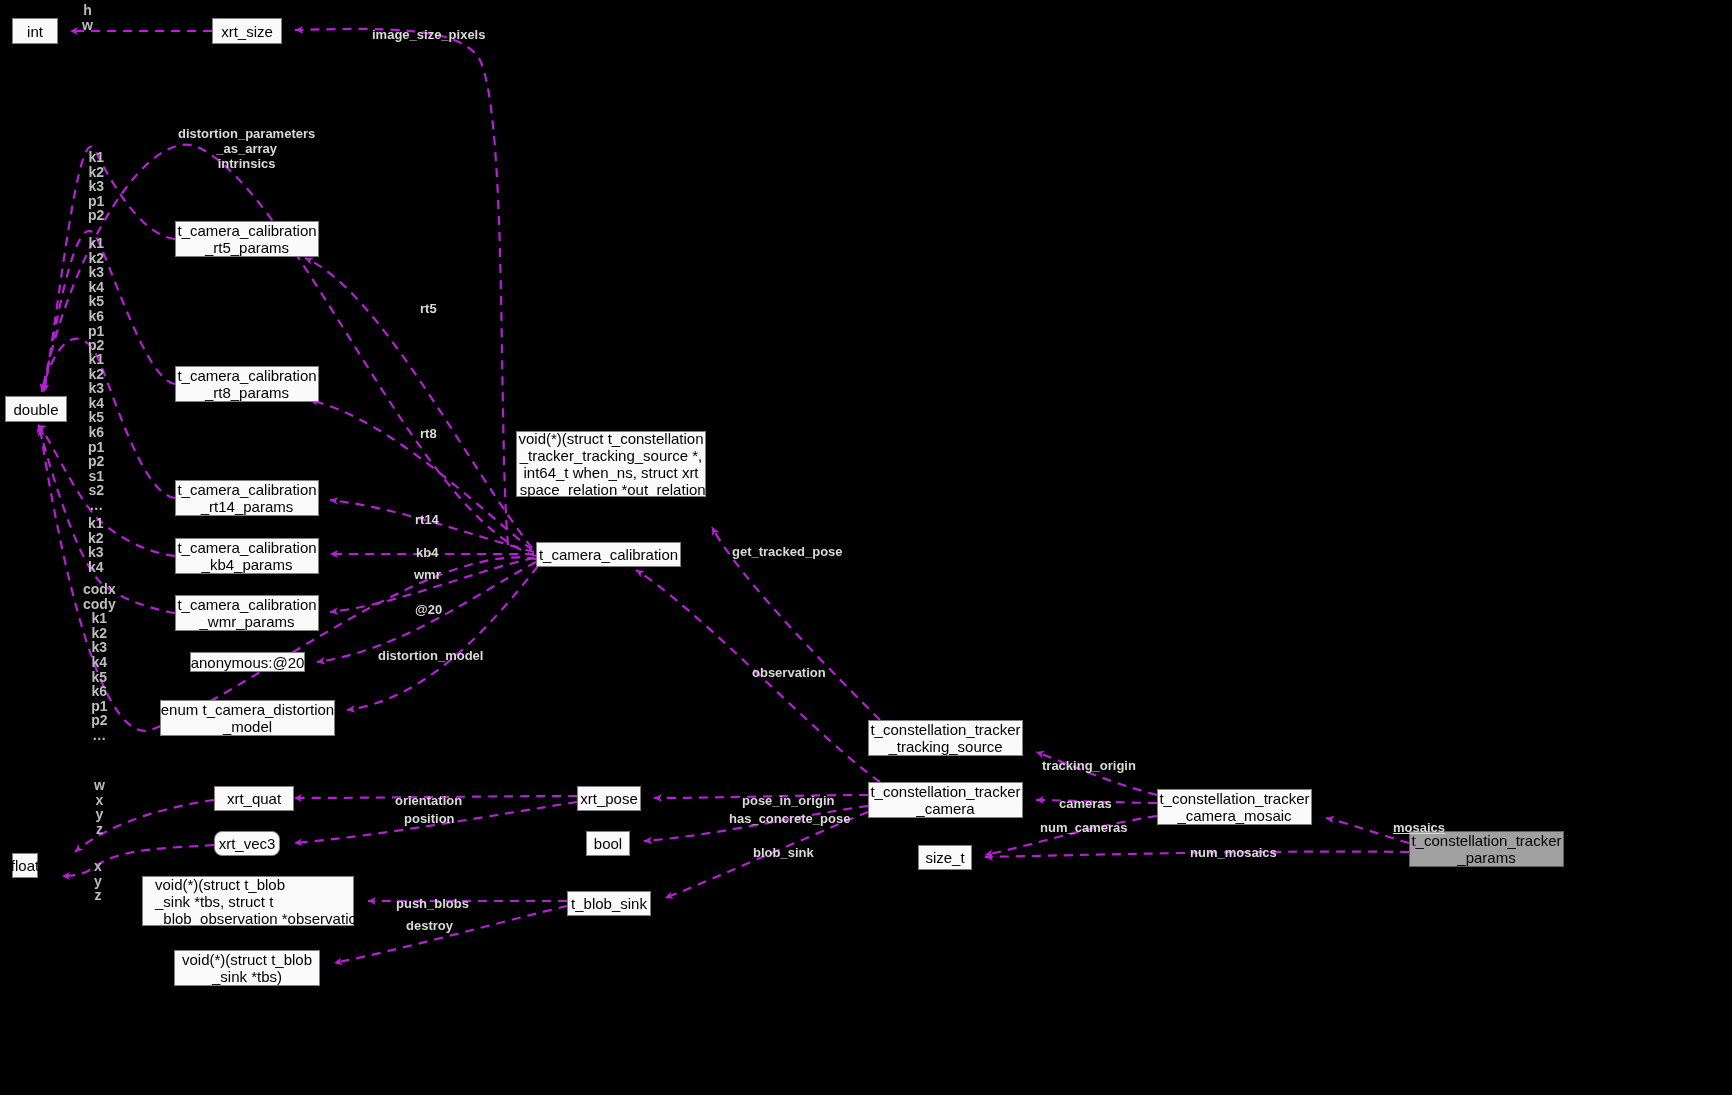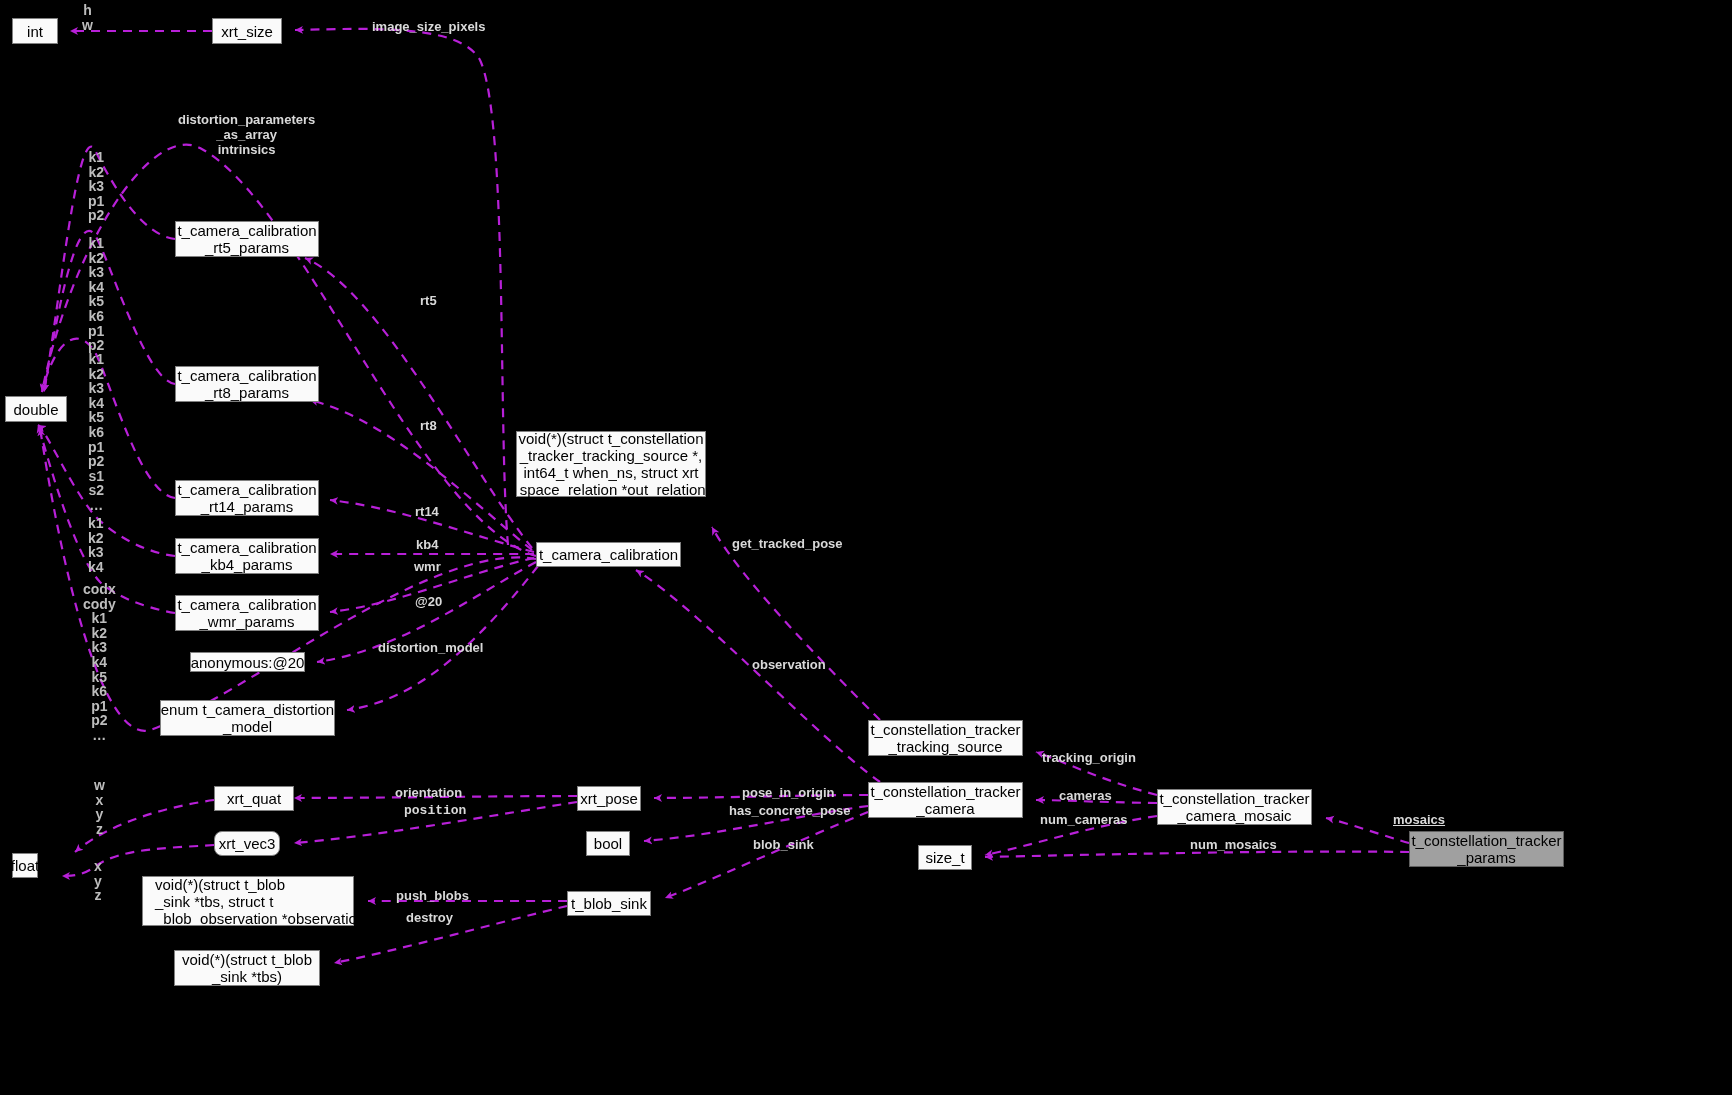--- a/index.html
+++ b/index.html
@@ -29,20 +29,21 @@
   .node.highlight{ background:#a0a0a0; border:1px solid #606060;}
   .node.left-al{ text-align:left; justify-content:flex-start; white-space:pre;}
   .edge-label{
     position:absolute;
     color:#d9d9d9;
     font-size:13px;
     font-weight:bold;
     white-space:pre;
     line-height:15px;
     text-align:center;
+    margin-top:8px;
   }
   .field-list{
     position:absolute;
     color:#bdbdbd;
     font-size:14px;
     font-weight:bold;
     line-height:14.6px;
     white-space:pre;
     text-align:center;
   }
@@ -199,39 +200,39 @@
       <div class="field-list" style="left: 94px; top: 778px;">w
 x
 y
 z</div>
       <div class="field-list" style="left: 94px; top: 859px;">x
 y
 z</div>
     </div>
   <div id="labels-layer">
       <div class="edge-label" style="left: 372px; top: 19px;">image_size_pixels</div>
-      <div class="edge-label" style="left: 178px; top: 112px;">distortion_parameters
+      <div class="edge-label" style="left: 178px; top: 118px;">distortion_parameters
 _as_array
 intrinsics</div>
       <div class="edge-label" style="left: 420px; top: 293px;">rt5</div>
       <div class="edge-label" style="left: 420px; top: 418px;">rt8</div>
       <div class="edge-label" style="left: 415px; top: 504px;">rt14</div>
       <div class="edge-label" style="left: 416px; top: 537px;">kb4</div>
       <div class="edge-label" style="left: 414px; top: 559px;">wmr</div>
       <div class="edge-label" style="left: 415px; top: 594px;">@20</div>
       <div class="edge-label" style="left: 378px; top: 640px;">distortion_model</div>
       <div class="edge-label" style="left: 732px; top: 536px;">get_tracked_pose</div>
       <div class="edge-label" style="left: 752px; top: 657px;">observation</div>
       <div class="edge-label" style="left: 1042px; top: 750px;">tracking_origin</div>
       <div class="edge-label" style="left: 1059px; top: 788px;">cameras</div>
       <div class="edge-label" style="left: 1040px; top: 812px;">num_cameras</div>
       <div class="edge-label" style="left: 1393px; top: 812px; text-decoration: underline;">mosaics</div>
       <div class="edge-label" style="left: 1190px; top: 837px;">num_mosaics</div>
       <div class="edge-label" style="left: 742px; top: 785px;">pose_in_origin</div>
       <div class="edge-label" style="left: 729px; top: 803px;">has_concrete_pose</div>
       <div class="edge-label" style="left: 395px; top: 785px;">orientation</div>
-      <div class="edge-label" style="left: 404px; top: 803px; font-family: Liberation Mono, monospace;">position</div>
+      <div class="edge-label" style="left: 404px; top: 803px;">position</div>
       <div class="edge-label" style="left: 753px; top: 837px;">blob_sink</div>
       <div class="edge-label" style="left: 396px; top: 888px;">push_blobs</div>
       <div class="edge-label" style="left: 406px; top: 910px;">destroy</div>
     </div>
 
 </div>
 
 </body></html>

